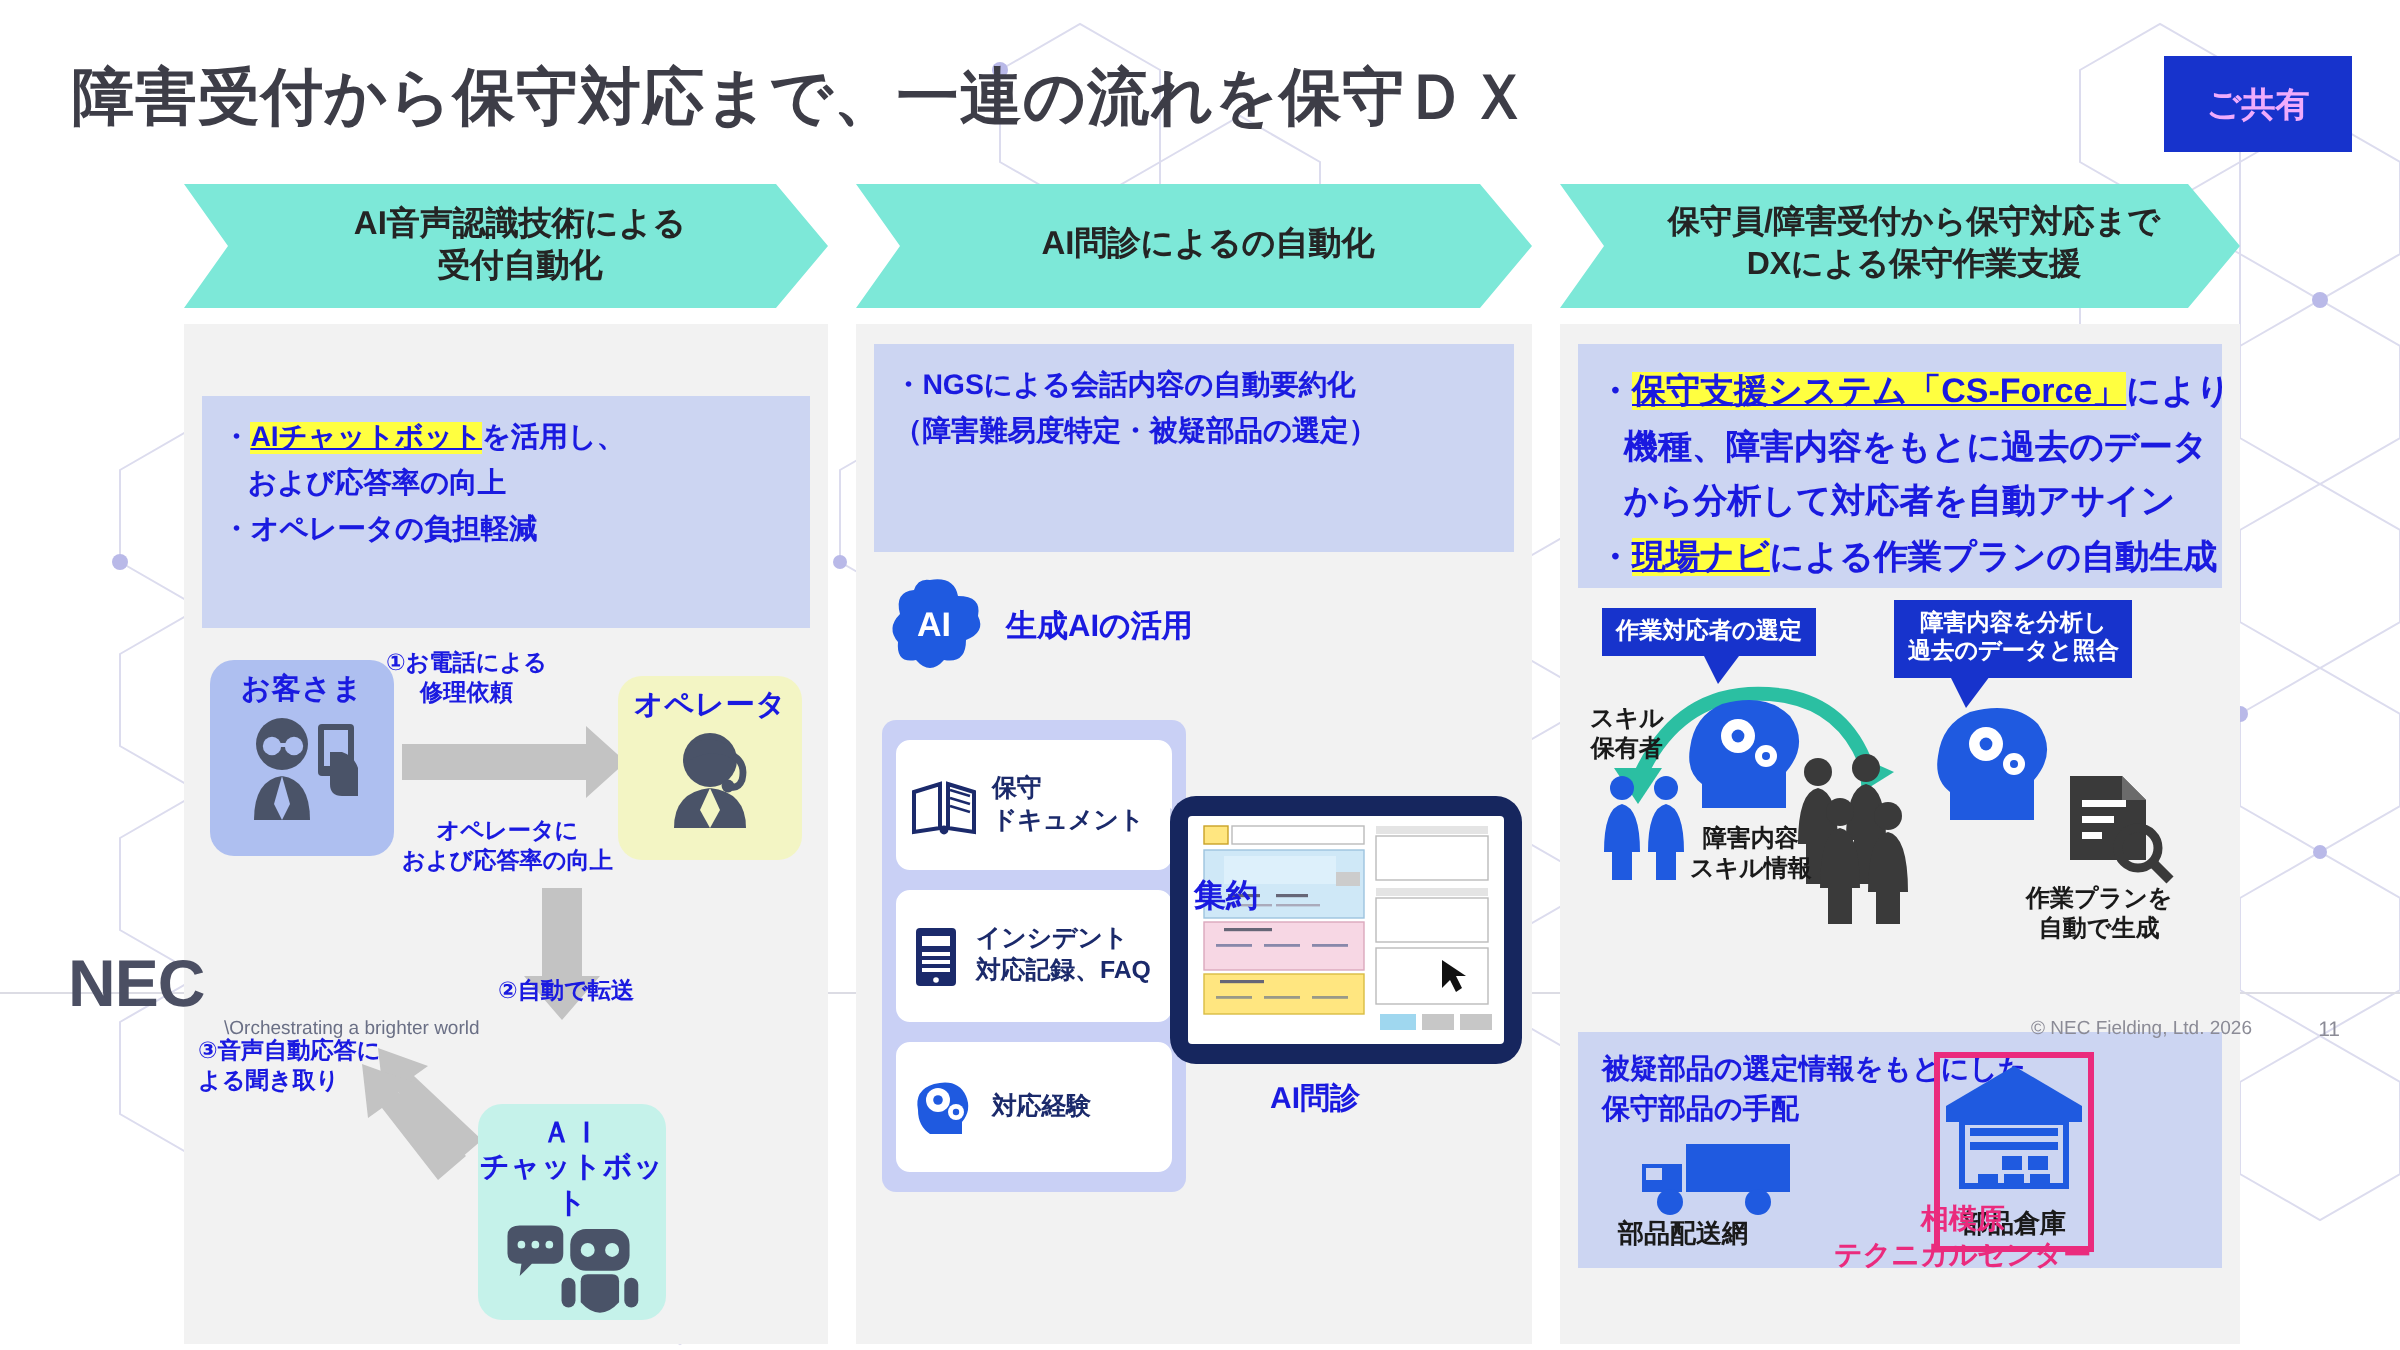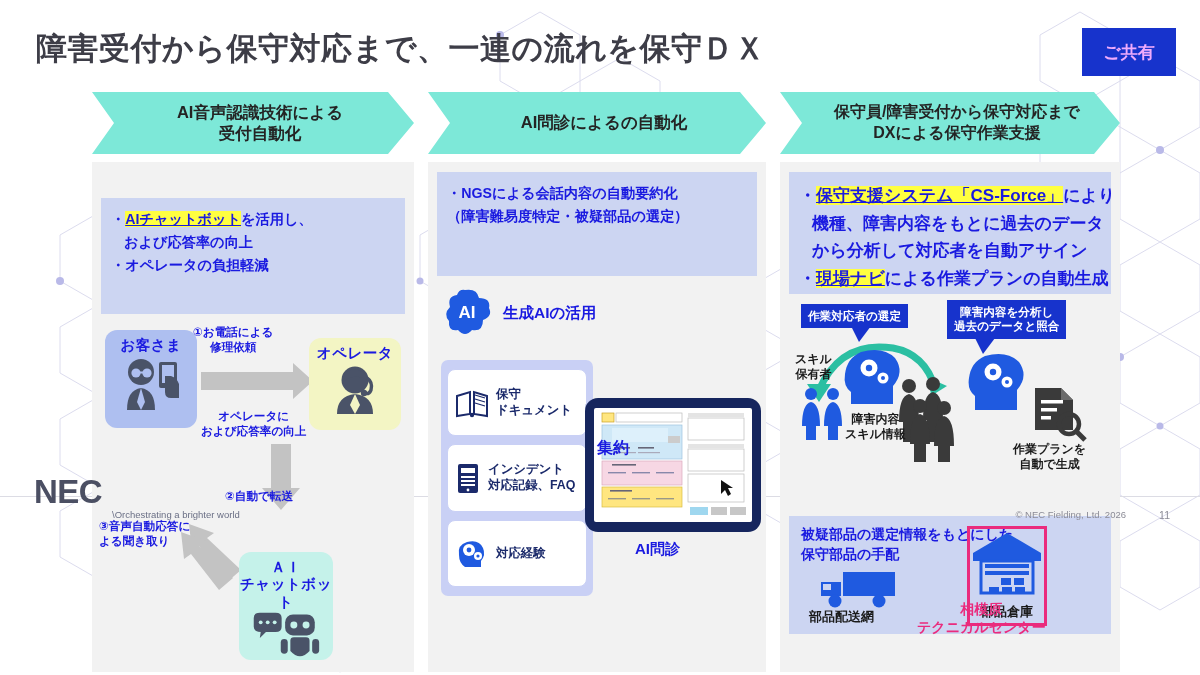--- a/index.html
+++ b/index.html
@@ -77,21 +77,21 @@
   .n-cust { left: 4px;   top: 10px;  width: 92px;  height: 98px; background: #aebff0; }
   .n-oper { left: 208px; top: 18px;  width: 92px;  height: 92px; background: #f3f5c4; }
   .n-bot  { left: 138px; top: 232px; width: 94px;  height: 108px; background: #c5f2ea; }
 
   .arrow-lbl {
     position: absolute; font-size: 11.6px; font-weight: 700;
     color: #1a1ae0; line-height: 1.3; text-align: center; white-space: nowrap;
   }
   .al1 { left: 92px;  top: 4px; }
   .al2 { left: 100px; top: 88px; }
-  .al3 { left: 124px; top: 168px; }
+  .al3 { left: 148px; top: 168px; }
   .al4 { left: -2px;  top: 198px; text-align: left; }
 
   
   .diag2 { position: relative; height: 392px; margin-top: 10px; }
   .ai-head {
     position: absolute; left: 6px; top: 2px;
     display: flex; align-items: center; gap: 10px;
   }
   .ai-head .t { font-size: 15.5px; font-weight: 700; color: #1a1ae0; }
   .src-wrap {

